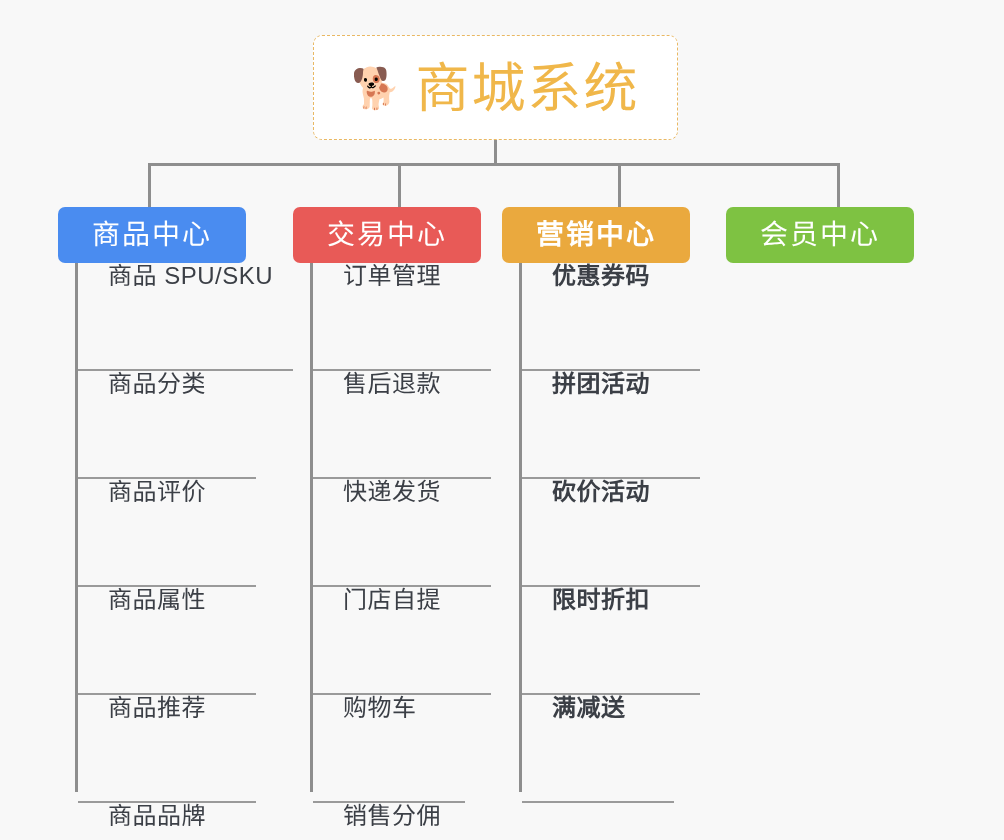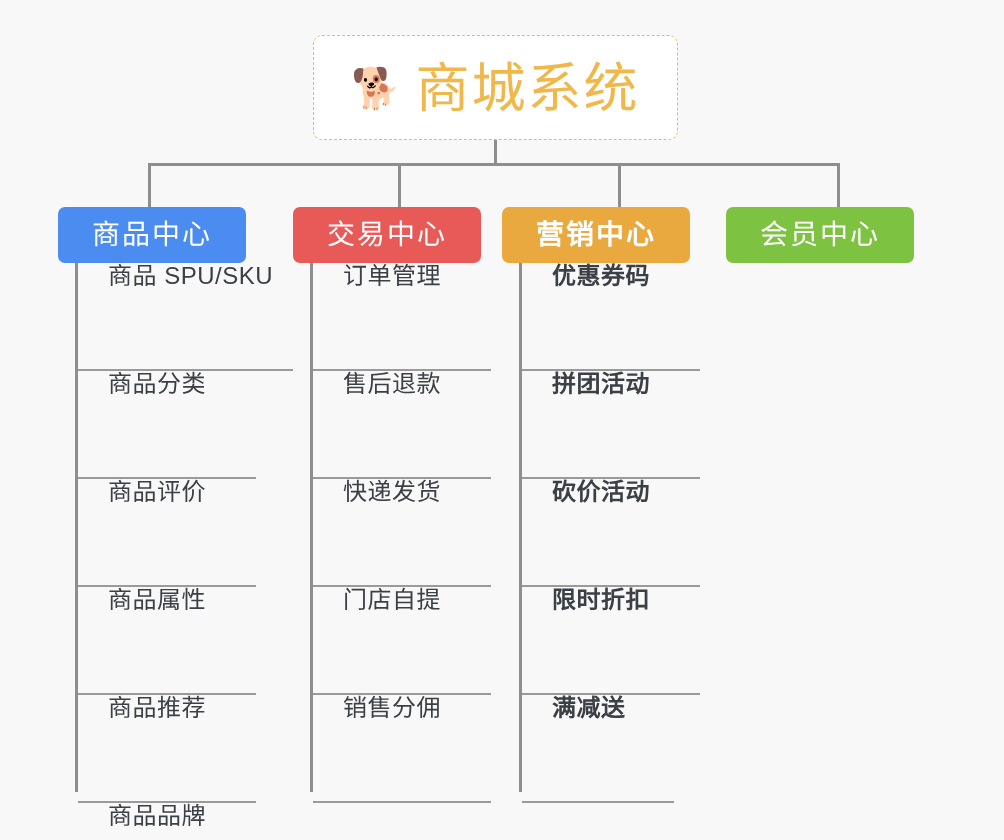--- a/index.html
+++ b/index.html
@@ -169,20 +169,23 @@
           </div>
           <div class="leaf-item medium">
             <span class="leaf-label">售后退款</span>
           </div>
           <div class="leaf-item medium">
             <span class="leaf-label">快递发货</span>
           </div>
           <div class="leaf-item medium">
             <span class="leaf-label">门店自提</span>
           </div>
+          <div class="leaf-item narrow">
+            <span class="leaf-label">购物车</span>
+          </div>
           <div class="leaf-item medium">
             <span class="leaf-label">销售分佣</span>
           </div>
         </div>
       </div>
       <div class="column" style="left: 502px; font-weight: bold;">
         <div class="cat-header" style="background: rgb(234, 169, 62);">营销中心</div>
         <div class="leaf-list">
           <div class="leaf-item medium">
             <span class="leaf-label">优惠券码</span>

